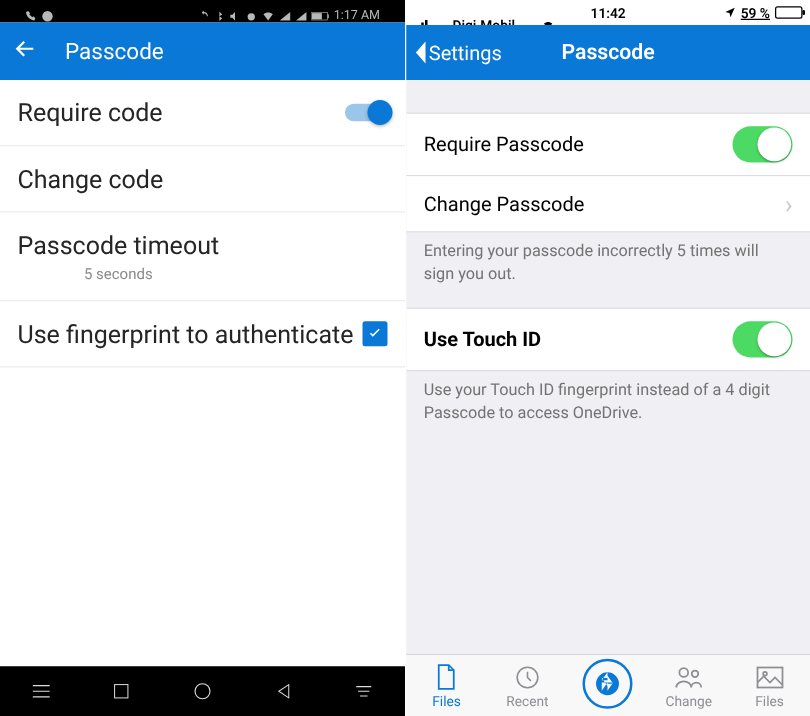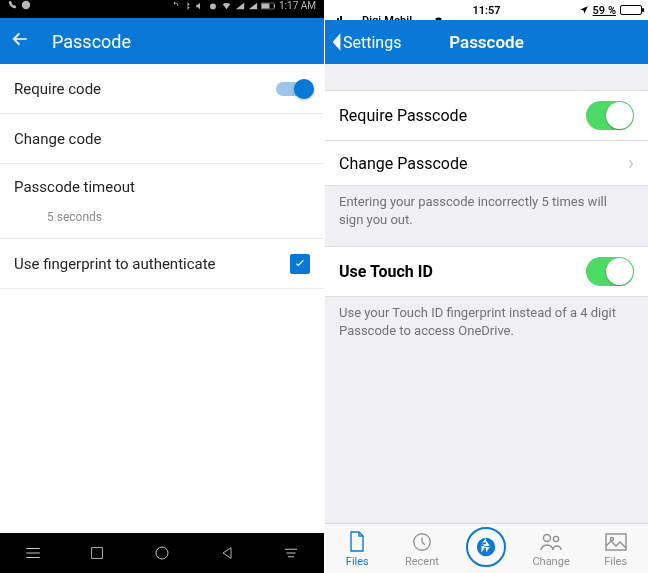--- a/index.html
+++ b/index.html
@@ -1,34 +1,34 @@
 <!DOCTYPE html>
 <html><head>
 <meta charset="utf-8">
 <style>
   * { box-sizing: border-box; margin: 0; padding: 0; }
   body { font-family: -apple-system, "Segoe UI", Roboto, Helvetica, Arial, sans-serif; background: #fff; width: 648px; height: 573px; display: flex; }
   .phone { height: 573px; flex: 0 0 324px; display: flex; flex-direction: column; background: #fff; }
   .right { border-left: 1px solid #fff; }
 
   
-  .android-status { height: 18px; background: #000; color: #b8b8b8; font-size: 10px; display:flex; align-items:flex-start; justify-content:space-between; padding: 0 8px; }
+  .android-status { height: 18px; background: #000; color: #b8b8b8; font-size: 10px; display:flex; align-items:flex-end; justify-content:space-between; padding: 0 20px; }
   .android-status .icons-left, .android-status .icons-right { display:flex; gap:3px; align-items:center; }
   .android-status svg { fill: #b8b8b8; }
 
   
   .a-header { background: #0a78d6; color: #fff; height: 46px; display:flex; align-items:center; padding: 0 10px; gap: 22px; box-shadow: 0 2px 3px rgba(0,0,0,0.15);}
   .a-header .back svg { fill:#fff; }
   .a-header .title { font-size: 18px; font-weight:400; }
 
   
   .a-list { flex:1; background:#fff; }
   .a-item { padding: 14px 14px; border-bottom: 1px solid #ececec; display:flex; align-items:center; justify-content:space-between; min-height:50px;}
-  .a-item .label { font-size: 15px; color:#252525; }
-  .a-item .sub { font-size: 12px; color:#8a8a8a; margin-top:14px;}
+  .a-item .label { font-size: 20px; color:#252525; }
+  .a-item .sub { font-size: 12px; color:#8a8a8a; margin-top:4px;}
   .a-item .col { display:flex; flex-direction:column;text-align:center;}
 
   
   .toggle-a { width: 34px; height: 14px; background:#9bc6ea; border-radius: 10px; position:relative; }
   .toggle-a::after { content:""; width:20px; height:20px; border-radius:50%; background:#0a78d6; position:absolute; right:-4px; top:-3px; box-shadow:0 1px 3px rgba(0,0,0,0.3); }
 
   
   .check-a { width:20px; height:20px; background:#0a78d6; border-radius:2px; display:flex; align-items:center; justify-content:center; }
   .check-a svg { fill:#fff; }
 
@@ -180,21 +180,21 @@
         <span style="height:3px"></span>
           <span style="height:5px"></span>
           <span style="height:7px"></span>
           <span style="height:9px"></span>
       </div>
       <span>Digi.Mobil</span>
       <svg width="13" height="10" viewBox="0 0 24 24" fill="#000">
           <path d="M12 20l8-11c-5-4-11-4-16 0z"></path>
         </svg>
     </div>
-    <span class="center">11:57</span>
+    <span class="center">11:42</span>
     <div class="right-side">
       <svg width="10" height="10" viewBox="0 0 24 24" fill="#000">
           <path d="M3 11l18-8-8 18-2-8z"></path>
         </svg>
       <span>59 %</span>
       <span class="batt"><span class="fill"></span></span>
     </div>
   </div>
 
   <div class="i-header">

